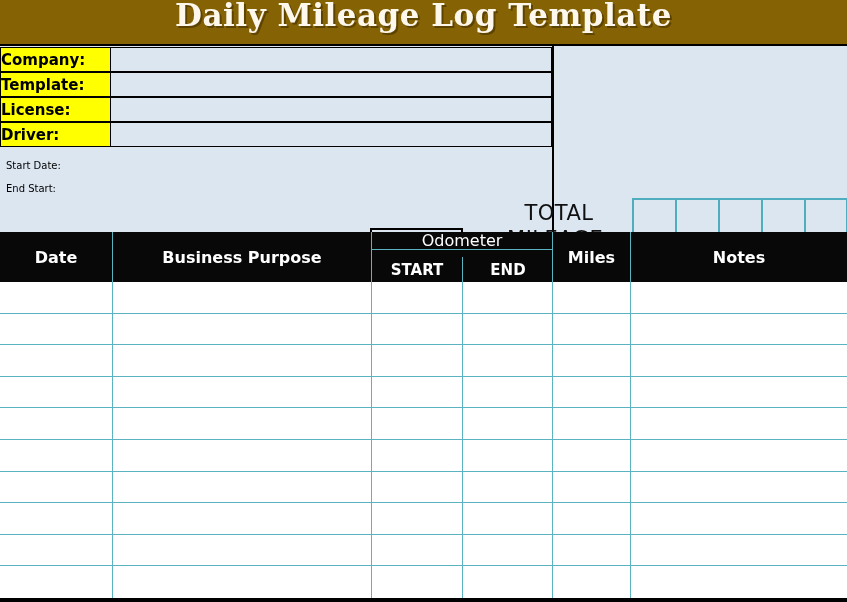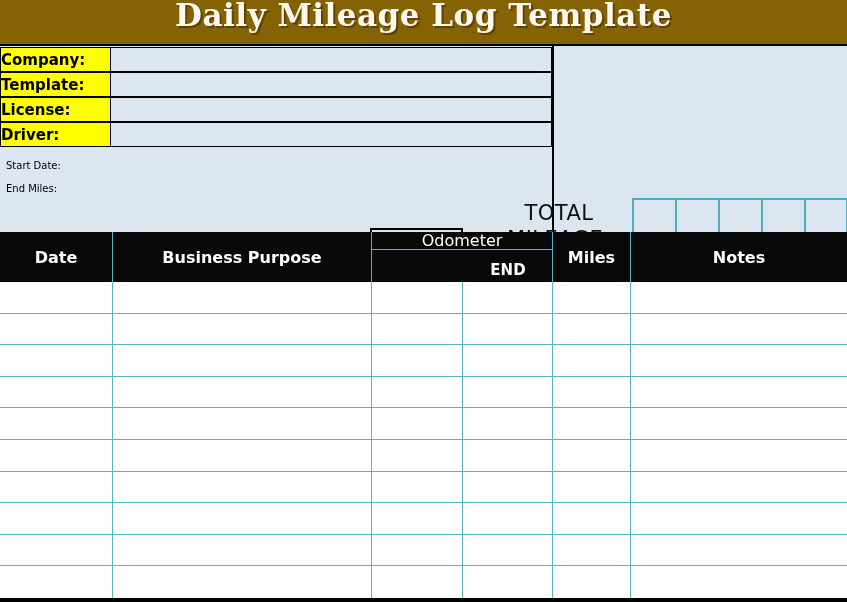--- a/index.html
+++ b/index.html
@@ -310,21 +310,21 @@
       <div class="field-input"></div>
     </div>
 
     <div class="field-row" style="top:76px;">
       <div class="field-label">Driver:</div>
       <div class="field-input"></div>
     </div>
 
     <div class="date-block">
       <div class="date-line">Start Date:</div>
-      <div class="date-line">End Miles:</div>
+      <div class="date-line">End Start:</div>
     </div>
 
     <div class="zero-box">00000</div>
 
     <div class="total-caption">
       <span>TOTAL</span>
       <span>MILEAGE:</span>
     </div>
 
     <div class="total-boxes">
@@ -339,20 +339,21 @@
 
   <div class="logtable">
 
     <div class="thead">
       <div class="th col-date">Date</div>
 
       <div class="th col-purpose">Business Purpose</div>
 
       <div class="th-odo-wrap">
         <div class="th-odo-title">Odometer</div>
+        <div class="th-odo-sub start">START</div>
         <div class="th-odo-sub end">END</div>
       </div>
 
       <div class="th col-miles">Miles</div>
 
       <div class="th col-notes noborder">Notes</div>
     </div>
 
     <div class="tbody" id="tbody">
         <div class="trow">

